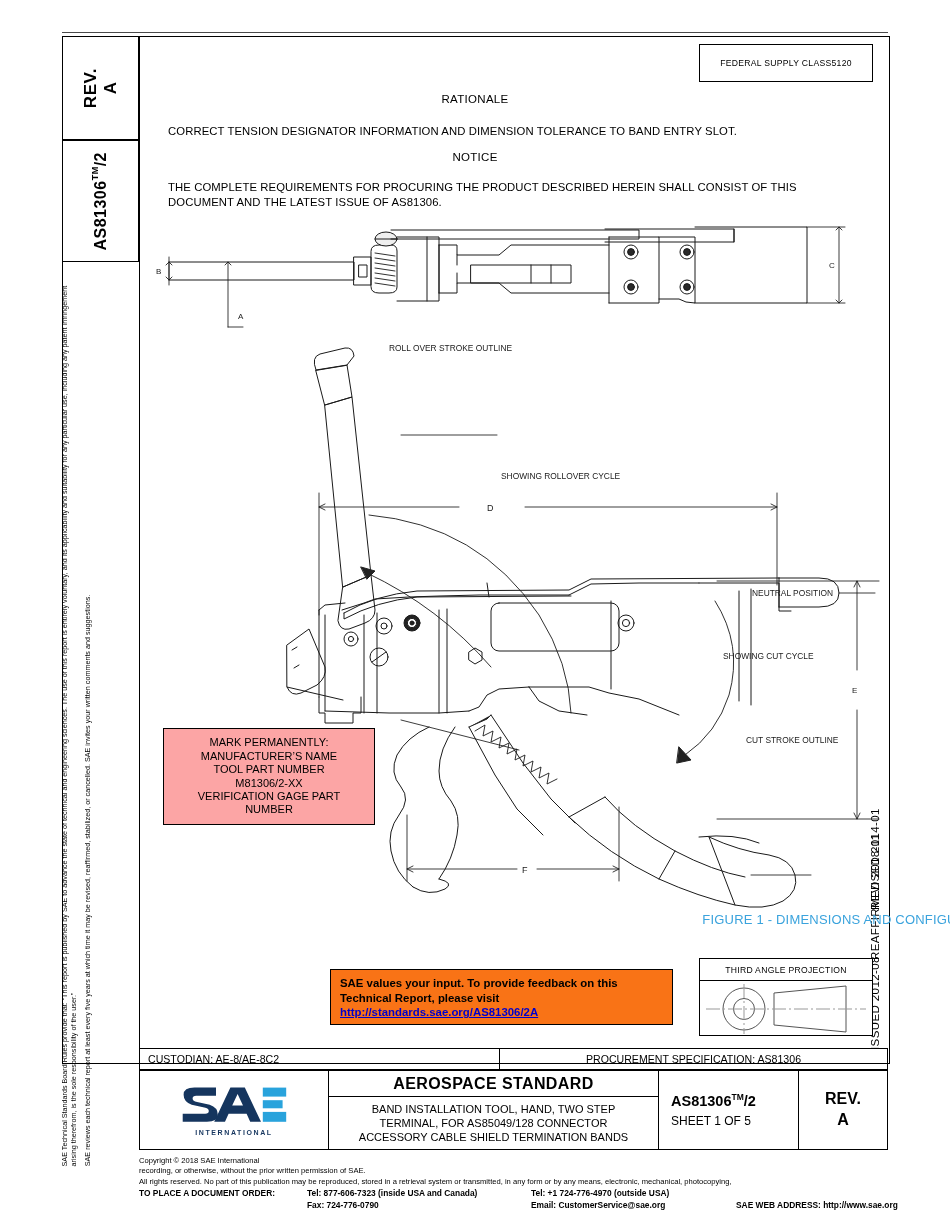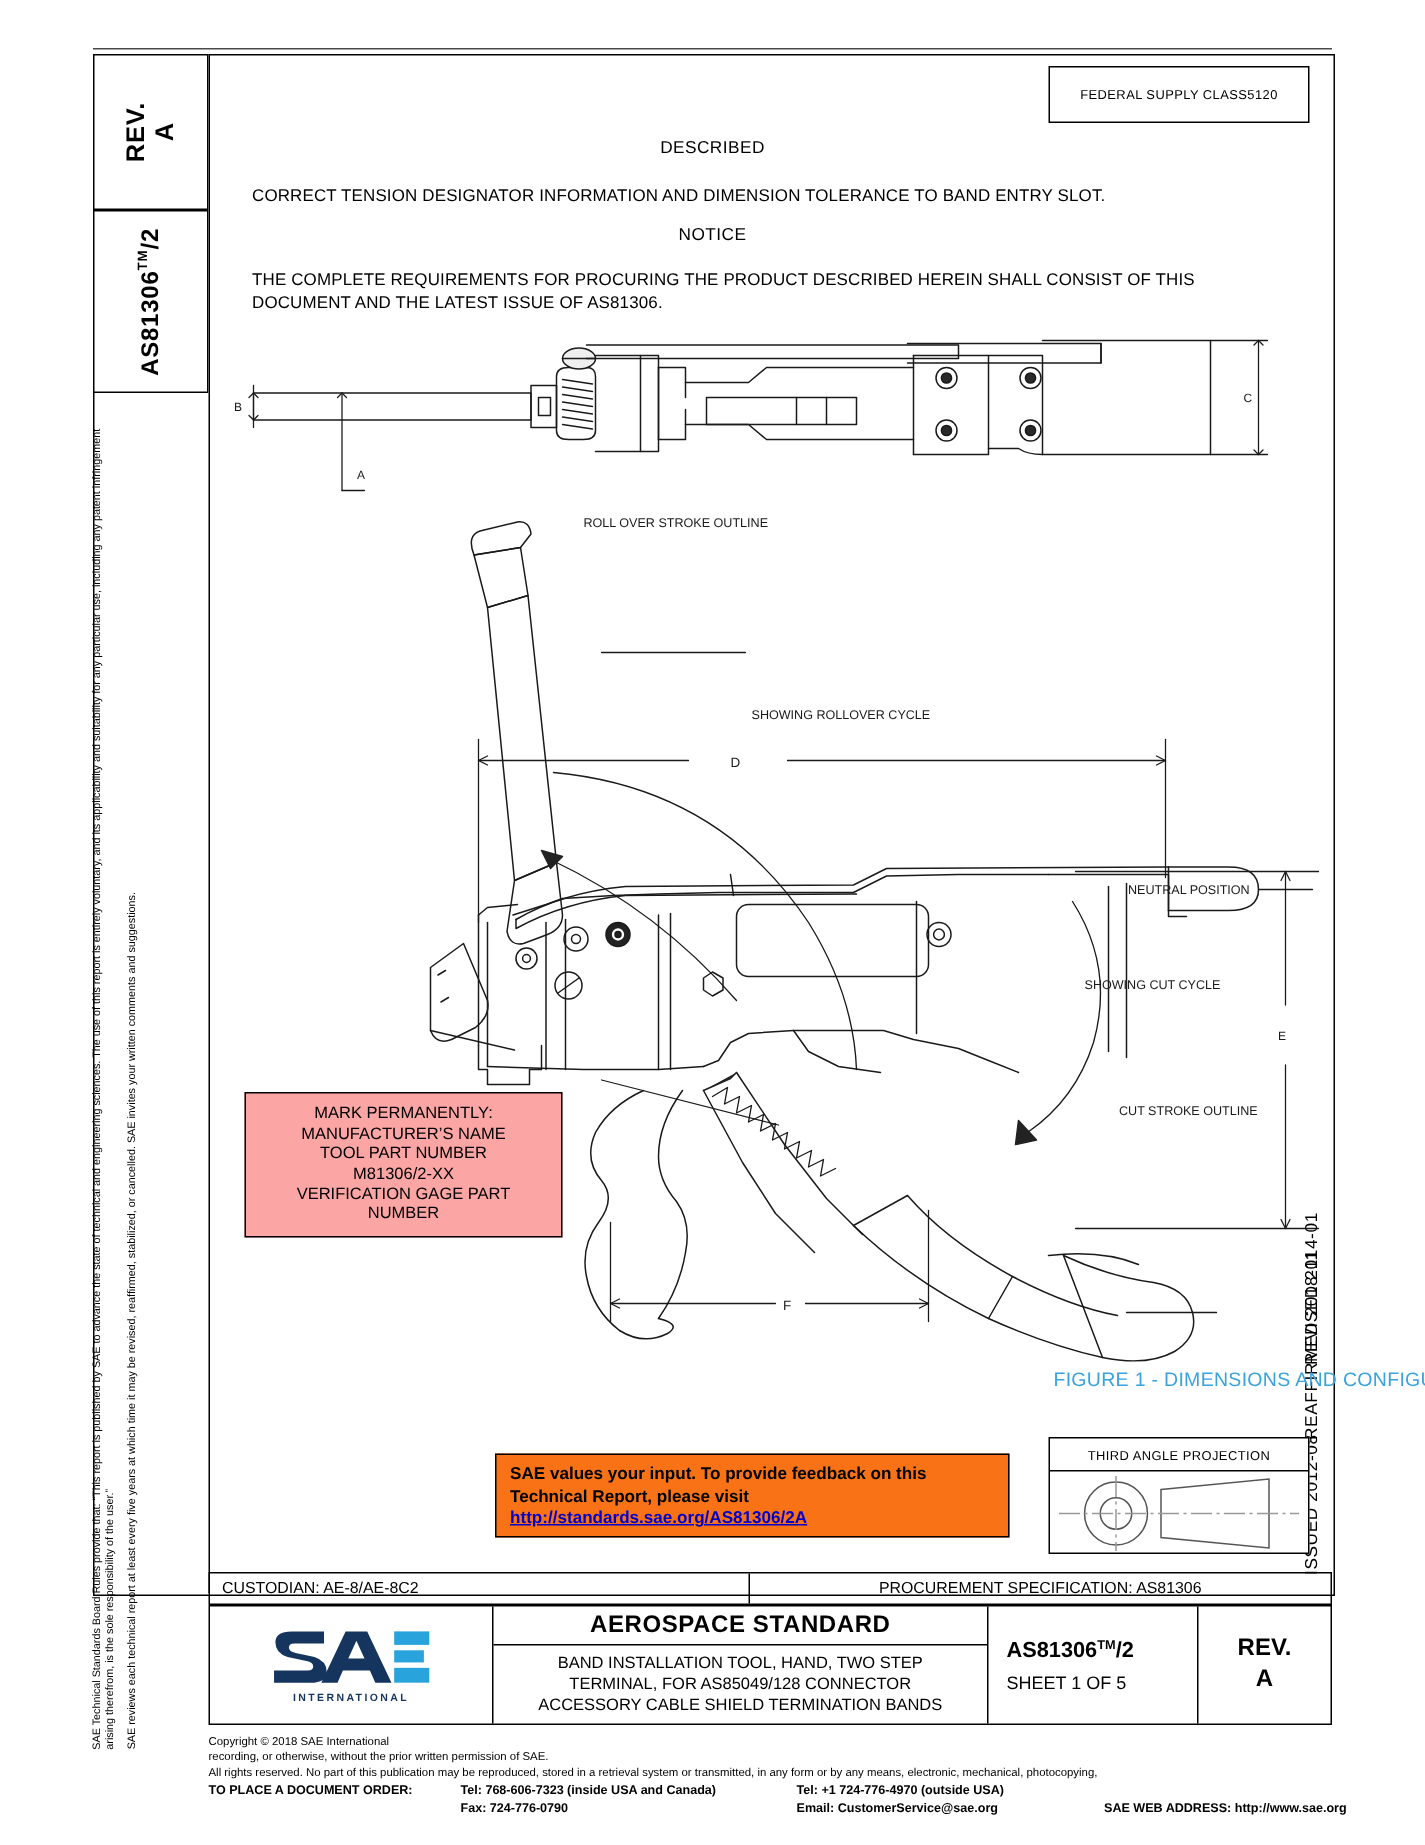--- a/index.html
+++ b/index.html
@@ -165,21 +165,21 @@
   </div>
   <div class="rdates" style="top:910px;height:140px;">
     <div class="rdate" style="bottom:0;left:19px;">ISSUED 2012-08</div>
   </div>
 
   <div id="fsc-box">
     <div>FEDERAL SUPPLY CLASS</div>
     <div>5120</div>
   </div>
 
-  <div class="hdr-center" id="rationale-title">DESCRIBED</div>
+  <div class="hdr-center" id="rationale-title">RATIONALE</div>
   <div class="body-para" id="rationale-body">CORRECT TENSION DESIGNATOR INFORMATION AND DIMENSION TOLERANCE TO BAND ENTRY SLOT.</div>
   <div class="hdr-center" id="notice-title">NOTICE</div>
   <div class="body-para" id="notice-body">THE COMPLETE REQUIREMENTS FOR PROCURING THE PRODUCT DESCRIBED HEREIN SHALL CONSIST OF THIS DOCUMENT AND THE LATEST ISSUE OF AS81306.</div>
 
   <div id="drawing">
   <svg width="749" height="720" viewBox="0 0 749 720" xmlns="http://www.w3.org/2000/svg" fill="none" stroke="#1a1a1a" stroke-width="1" stroke-linejoin="round" stroke-linecap="round">
 
     <g>
 
       <path d="M30 47 L215 47 L215 65 L30 65"></path>
@@ -448,21 +448,21 @@
       <div>A</div>
     </div>
   </div>
 
   <div id="footer">
     <div>Copyright © 2018 SAE International</div>
     <div>recording, or otherwise, without the prior written permission of SAE.</div>
     <div>All rights reserved. No part of this publication may be reproduced, stored in a retrieval system or transmitted, in any form or by any means, electronic, mechanical, photocopying,</div>
     <div class="ft-row">
       <div class="ft-c1">TO PLACE A DOCUMENT ORDER:</div>
-      <div class="ft-c2">Tel: 768-606-7323 (inside USA and Canada)</div>
+      <div class="ft-c2">Tel: 877-606-7323 (inside USA and Canada)</div>
       <div class="ft-c3">Tel: +1 724-776-4970 (outside USA)</div>
     </div>
     <div class="ft-row">
       <div class="ft-c1"></div>
       <div class="ft-c2">Fax: 724-776-0790</div>
       <div class="ft-c3">Email: CustomerService@sae.org</div>
       <div class="ft-c4">SAE WEB ADDRESS: http://www.sae.org</div>
     </div>
   </div>
 

